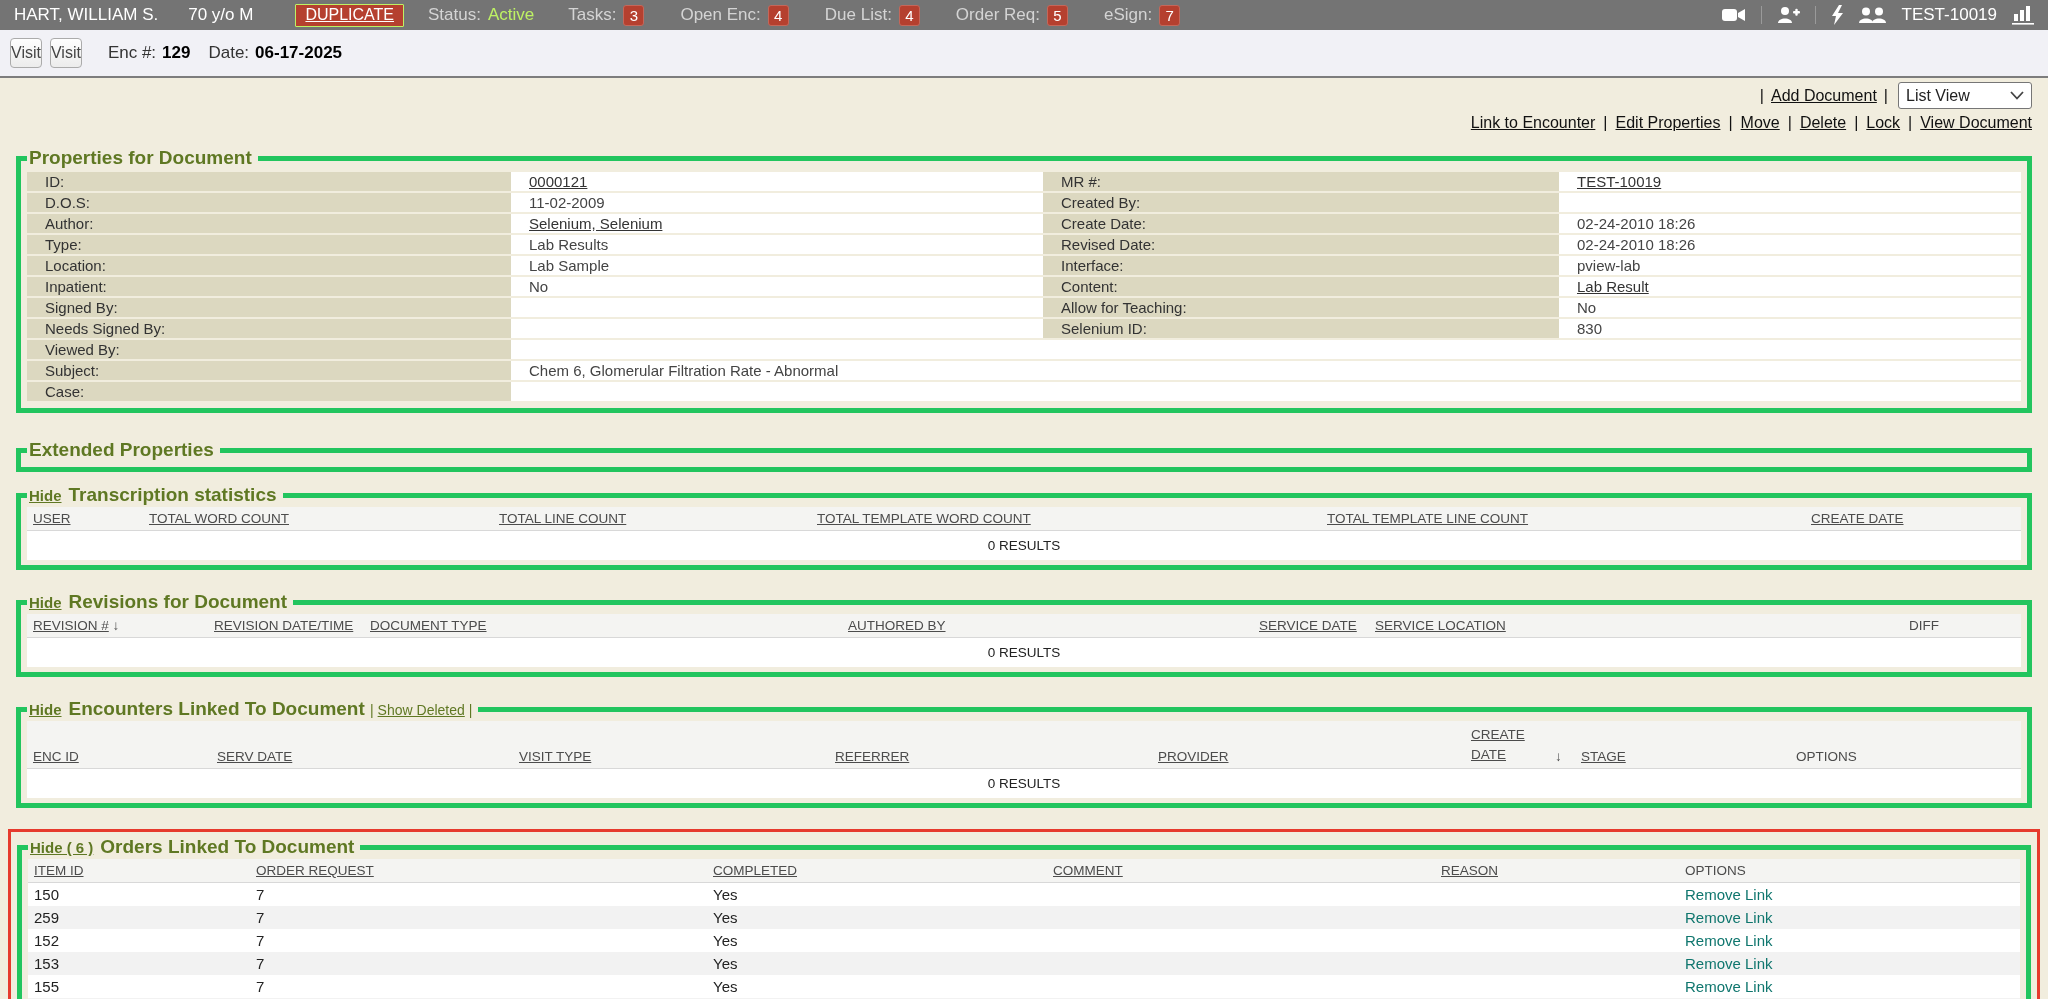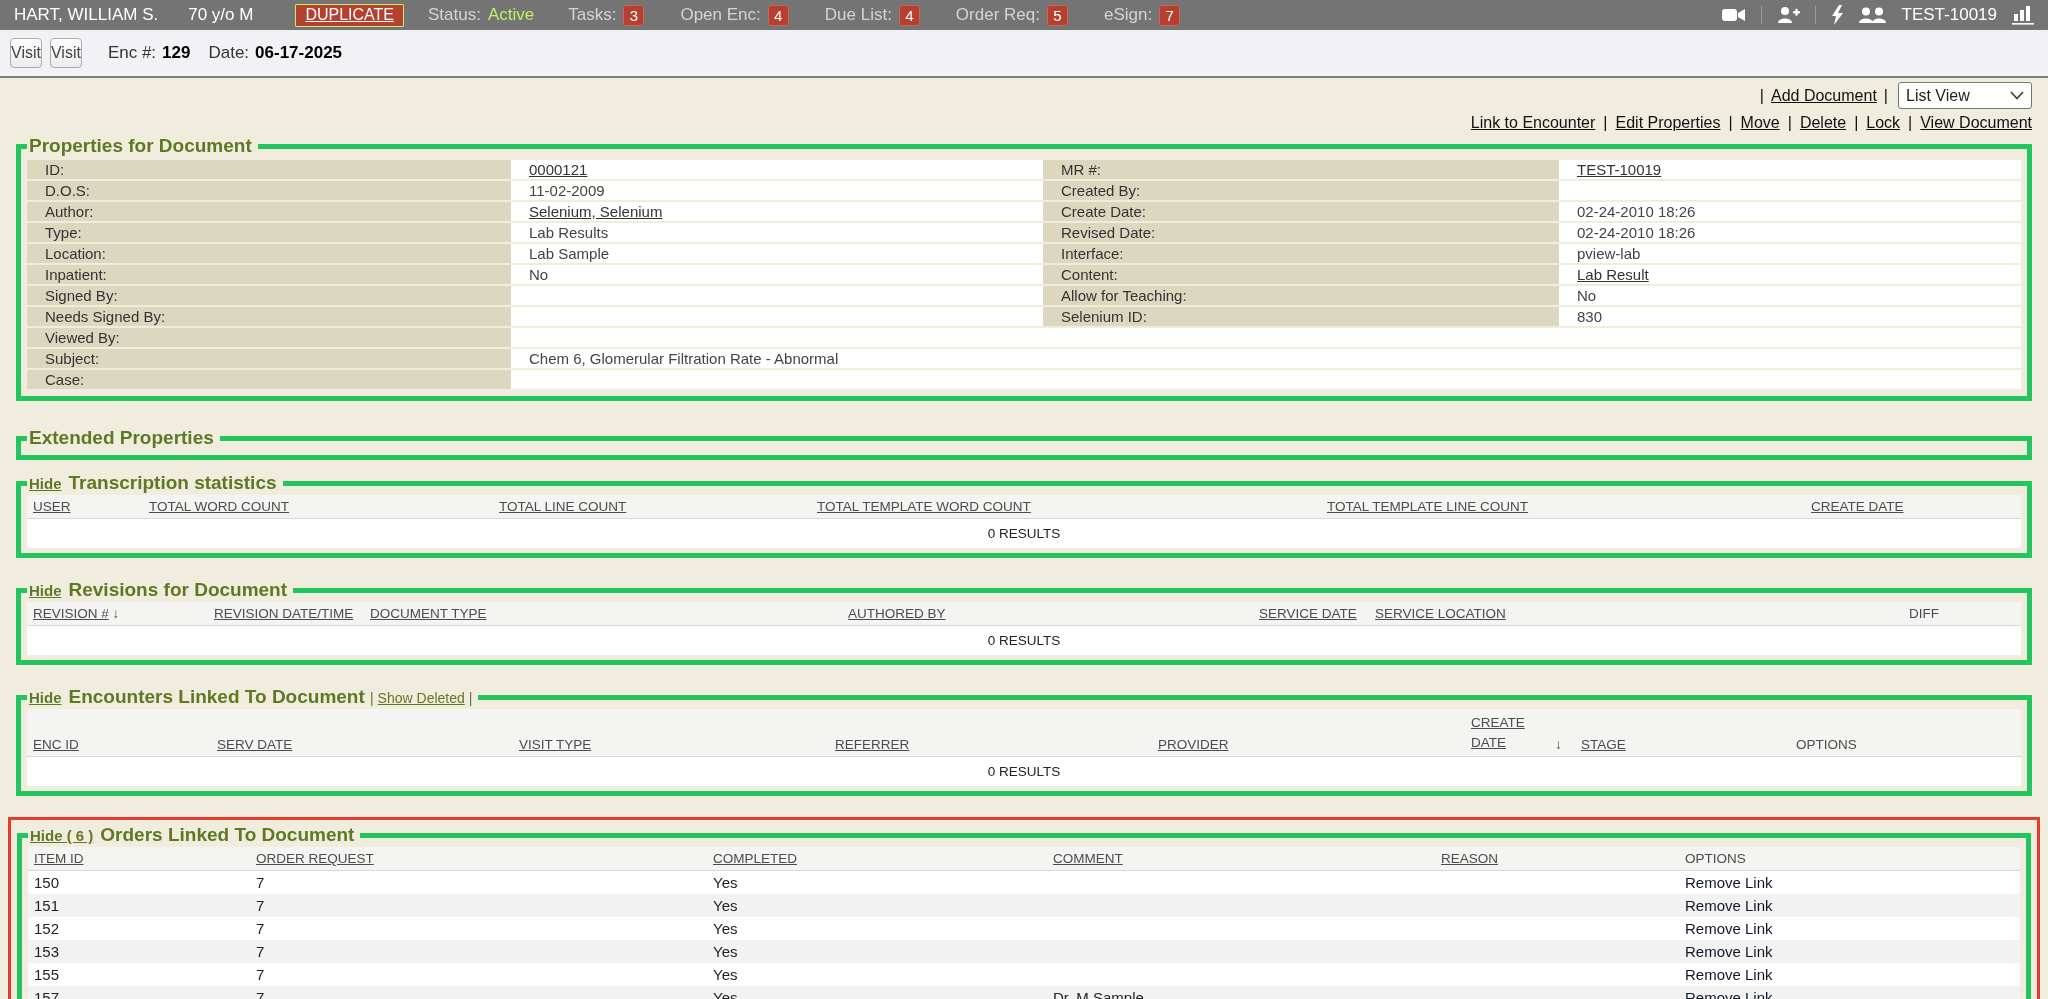--- a/index.html
+++ b/index.html
@@ -49,21 +49,21 @@
   .tl-value { color:#000; font-weight:bold; }
 
   
   .content { padding:0 16px; }
   .actions-line {
     display:flex; justify-content:flex-end; align-items:center;
     margin-top:4px; font-size:16px; color:#111; gap:7px;
   }
   .links-line {
     display:flex; justify-content:flex-end; align-items:flex-end;
-    gap:8px; font-size:16px; color:#111; margin:5px 0 3px;
+    gap:8px; font-size:16px; color:#111; margin:5px 0 15px;
   }
   .alink { color:#111; text-decoration:underline; cursor:pointer; }
   .sep { color:#111; }
   .fake-select {
     width:134px; height:27px; border:1px solid #767676; border-radius:3px;
     background:#fff; display:inline-flex; align-items:center;
     justify-content:space-between; padding:0 7px; font-size:16px;
     color:#222; cursor:pointer; margin-left:3px;
   }
 
@@ -106,21 +106,21 @@
   }
   .sec-table th.wrap { white-space:normal; line-height:1.45; }
   .hdr { text-decoration:underline; cursor:pointer; }
   .sort-icon { font-weight:bold; color:#4c4c4c; cursor:pointer; }
   .results-cell {
     text-align:center; font-size:13.5px; color:#222; background:#fff;
     padding:7px 6px;
   }
   .sec-table td.data { padding:3px 6px; background:#fff; color:#222; overflow:hidden; white-space:nowrap; }
   tr.alt td.data { background:#f2f2f2; }
-  .remove-link { color:#0f172a; cursor:pointer;margin-top:32px; }
+  .remove-link { color:#0f766e; cursor:pointer;margin-top:32px; }
   .foot-cell {
     background:#f2f2f2; text-align:center; font-size:13.5px; color:#222;
     border-top:1px solid #cccccc; padding:6px;
   }
 
   
   .red-wrap {
     border:3px solid #e63a2d; margin:0 -8px; padding:4px 6px 8px;
   }
 </style>
@@ -423,21 +423,21 @@
         </tr>
         <tr>
           <td class="data">150</td>
           <td class="data">7</td>
           <td class="data">Yes</td>
           <td class="data"></td>
           <td class="data"></td>
           <td class="data"><a class="remove-link">Remove Link</a></td>
         </tr>
         <tr class="alt">
-          <td class="data">151</td>
+          <td class="data">259</td>
           <td class="data">7</td>
           <td class="data">Yes</td>
           <td class="data"></td>
           <td class="data"></td>
           <td class="data"><a class="remove-link">Remove Link</a></td>
         </tr>
         <tr>
           <td class="data">152</td>
           <td class="data">7</td>
           <td class="data">Yes</td>

